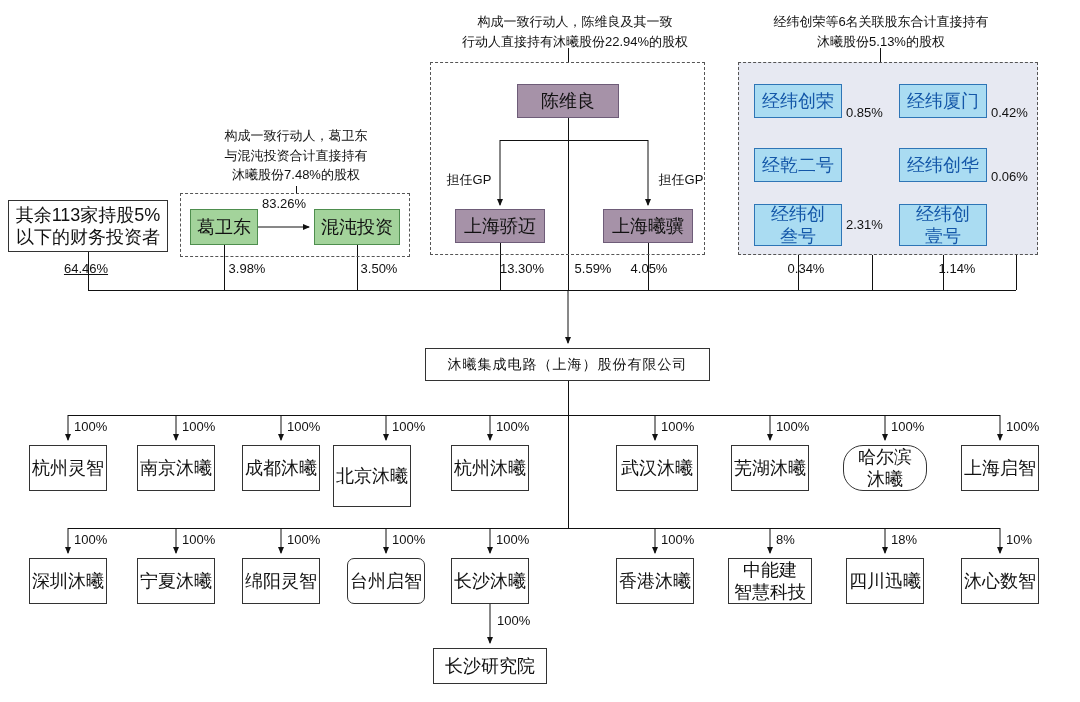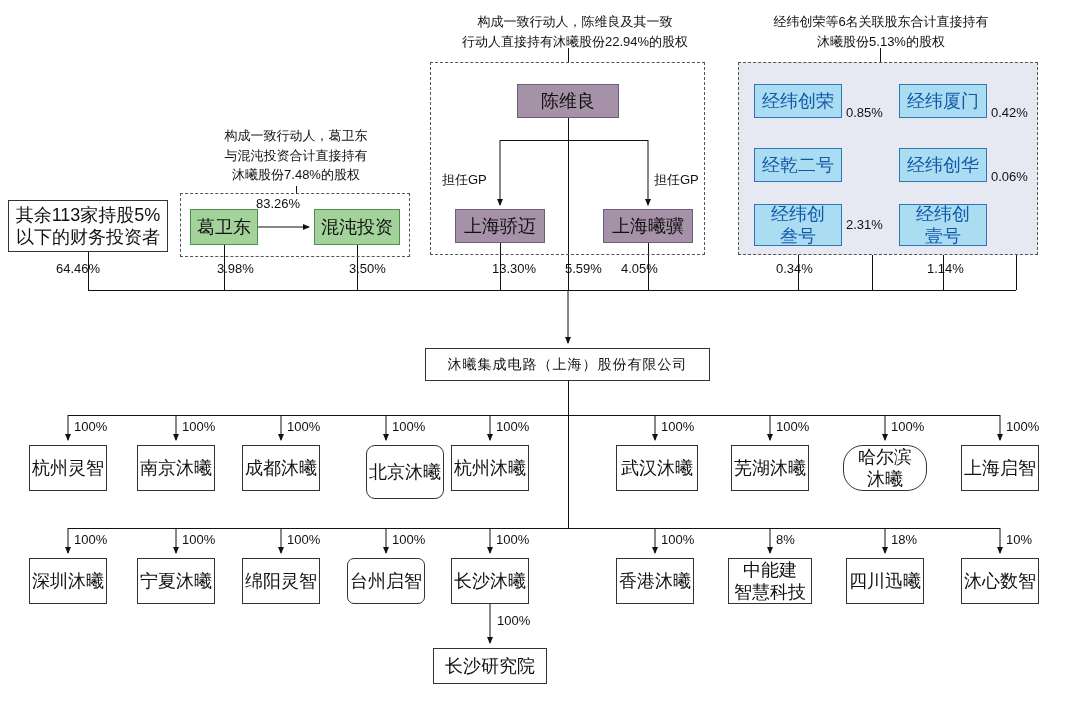--- a/index.html
+++ b/index.html
@@ -8,21 +8,21 @@
   .abs{position:absolute;}
   svg.wires{position:absolute;left:0;top:0;pointer-events:none;}
   .box{border:1px solid #333;background:#fff;display:flex;align-items:center;justify-content:center;
        text-align:center;font-size:18px;line-height:1.25;white-space:pre-line;box-sizing:border-box;}
   .box.green{background:var(--green-box,#a3d39b);border-color:var(--green-border,#4e8e4e);}
   .box.purple{background:var(--purple-box,#a692a8);border-color:var(--purple-border,#6e5c78);}
   .box.blue{background:var(--blue-box,#aadcf2);border-color:var(--blue-border,#2e75b6);color:var(--blue-text,#1457a8);}
   .group{border:1px dashed #555;box-sizing:border-box;}
   .group.shaded{background:var(--group-bg,#e7e9f2);}
   .pct{font-size:13px;white-space:nowrap;}
-  .pct.c{text-align:left;}
+  .pct.c{text-align:center;}
   .ann{font-size:13px;text-align:center;line-height:1.5;white-space:pre-line;}
   .company{font-size:14px;letter-spacing:1px;}
 </style>
 </head>
 <body>
 
 <div id="stage">
 
   <svg class="wires" width="1080" height="702">
     <defs>
@@ -70,21 +70,21 @@
   <div class="abs ann" style="left:440px;top:12px;width:270px;">构成一致行动人，陈维良及其一致
 行动人直接持有沐曦股份22.94%的股权</div>
   <div class="abs ann" style="left:742px;top:12px;width:278px;">经纬创荣等6名关联股东合计直接持有
 沐曦股份5.13%的股权</div>
   <div class="abs ann" style="left:196px;top:126px;width:200px;">构成一致行动人，葛卫东
 与混沌投资合计直接持有
 沐曦股份7.48%的股权</div>
 
   <div class="abs box" style="left:8px;top:200px;width:160px;height:52px;">其余113家持股5%
 以下的财务投资者</div>
-  <div class="abs pct c" style="left:56px;top:261px;width:60px;">64.46%</div>
+  <div class="abs pct c" style="left:56px;top:261px;width:60px;text-decoration:underline;">64.46%</div>
 
   <div class="abs group" style="left:180px;top:193px;width:230px;height:64px;"></div>
   <div class="abs box green" style="left:190px;top:209px;width:68px;height:36px;">葛卫东</div>
   <div class="abs box green" style="left:314px;top:209px;width:86px;height:36px;">混沌投资</div>
   <div class="abs pct c" style="left:256px;top:196px;width:56px;">83.26%</div>
   <div class="abs pct c" style="left:217px;top:261px;width:60px;">3.98%</div>
   <div class="abs pct c" style="left:349px;top:261px;width:60px;">3.50%</div>
 
   <div class="abs group" style="left:430px;top:62px;width:275px;height:193px;"></div>
   <div class="abs box purple" style="left:517px;top:84px;width:102px;height:34px;">陈维良</div>
@@ -120,21 +120,21 @@
   <div class="abs pct" style="left:392px;top:419px;">100%</div>
   <div class="abs pct" style="left:496px;top:419px;">100%</div>
   <div class="abs pct" style="left:661px;top:419px;">100%</div>
   <div class="abs pct" style="left:776px;top:419px;">100%</div>
   <div class="abs pct" style="left:891px;top:419px;">100%</div>
   <div class="abs pct" style="left:1006px;top:419px;">100%</div>
 
   <div class="abs box" style="left:29px;top:445px;width:78px;height:46px;">杭州灵智</div>
   <div class="abs box" style="left:137px;top:445px;width:78px;height:46px;">南京沐曦</div>
   <div class="abs box" style="left:242px;top:445px;width:78px;height:46px;">成都沐曦</div>
-  <div class="abs box" style="left:366px;top:445px;width:78px;height:54px;border-radius:9px;">北京沐曦</div>
+  <div class="abs box" style="left:333px;top:445px;width:78px;height:62px;">北京沐曦</div>
   <div class="abs box" style="left:451px;top:445px;width:78px;height:46px;">杭州沐曦</div>
   <div class="abs box" style="left:616px;top:445px;width:82px;height:46px;">武汉沐曦</div>
   <div class="abs box" style="left:731px;top:445px;width:78px;height:46px;">芜湖沐曦</div>
   <div class="abs box" style="left:843px;top:445px;width:84px;height:46px;border-radius:20px;">哈尔滨
 沐曦</div>
   <div class="abs box" style="left:961px;top:445px;width:78px;height:46px;">上海启智</div>
 
   <div class="abs pct" style="left:74px;top:532px;">100%</div>
   <div class="abs pct" style="left:182px;top:532px;">100%</div>
   <div class="abs pct" style="left:287px;top:532px;">100%</div>

